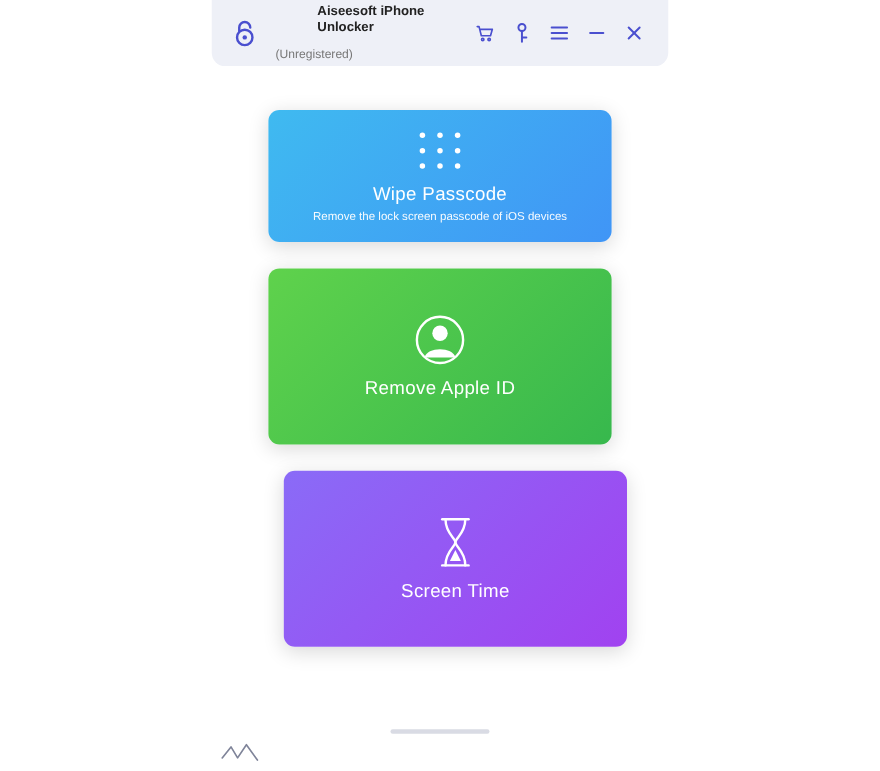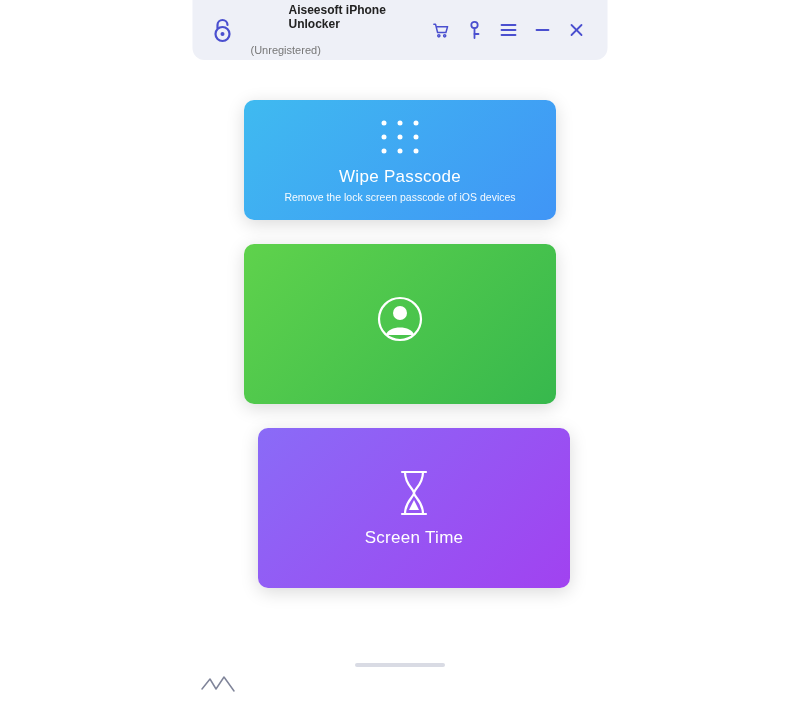--- a/index.html
+++ b/index.html
@@ -207,20 +207,21 @@
   </div>
 
   <div class="card card-appleid">
     <span class="card-icon">
       <svg width="48" height="48" viewBox="0 0 48 48" fill="none">
         <circle cx="24" cy="24" r="21" stroke="#fff" stroke-width="2.2"></circle>
         <circle cx="24" cy="18" r="7" fill="#fff"></circle>
         <path d="M10 40 C 12 30, 36 30, 38 40" fill="#fff"></path>
       </svg>
     </span>
+    <span class="card-title">Remove Apple ID</span>
   </div>
 
   <div class="card card-screentime">
     <span class="card-icon">
       <svg width="40" height="50" viewBox="0 0 40 50" fill="none" stroke="#fff" stroke-width="2.2" stroke-linejoin="round" stroke-linecap="round">
         <line x1="8" y1="4" x2="32" y2="4"></line>
         <line x1="8" y1="46" x2="32" y2="46"></line>
         <path d="M11 4 C 11 17, 20 21, 20 25 C 20 29, 11 33, 11 46"></path>
         <path d="M29 4 C 29 17, 20 21, 20 25 C 20 29, 29 33, 29 46"></path>
         <path d="M15 42 L25 42 L20 32 Z" fill="#fff" stroke="none"></path>

